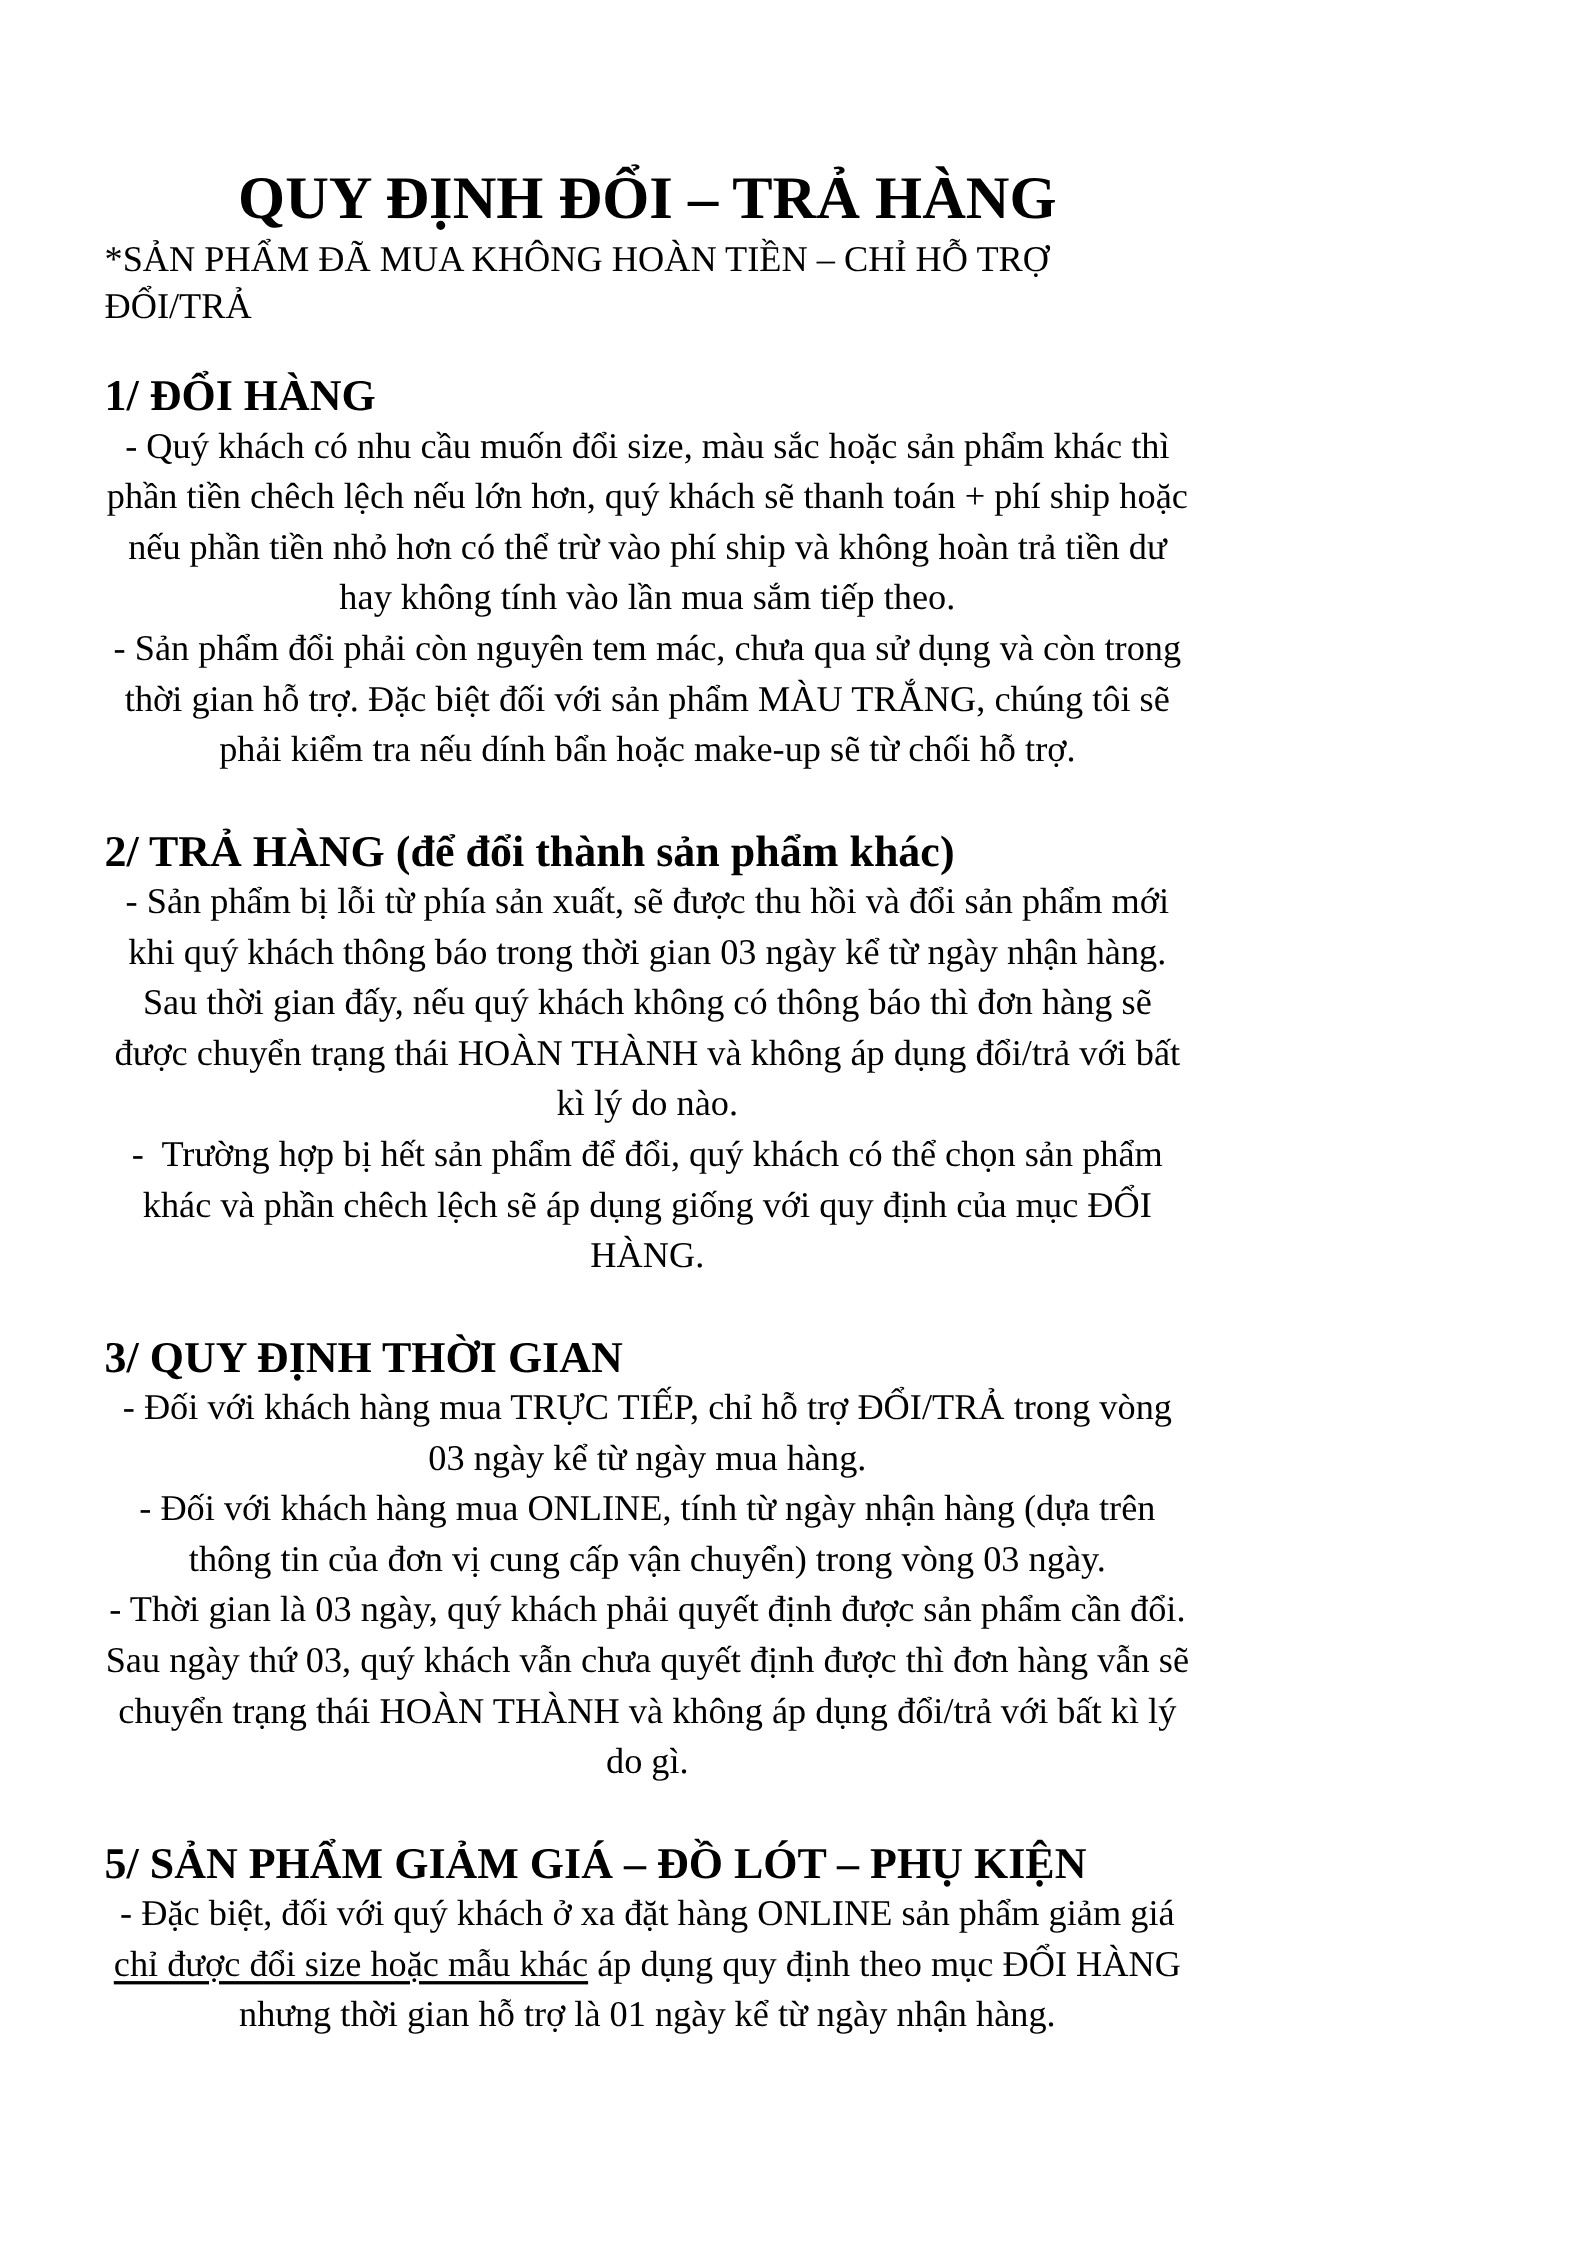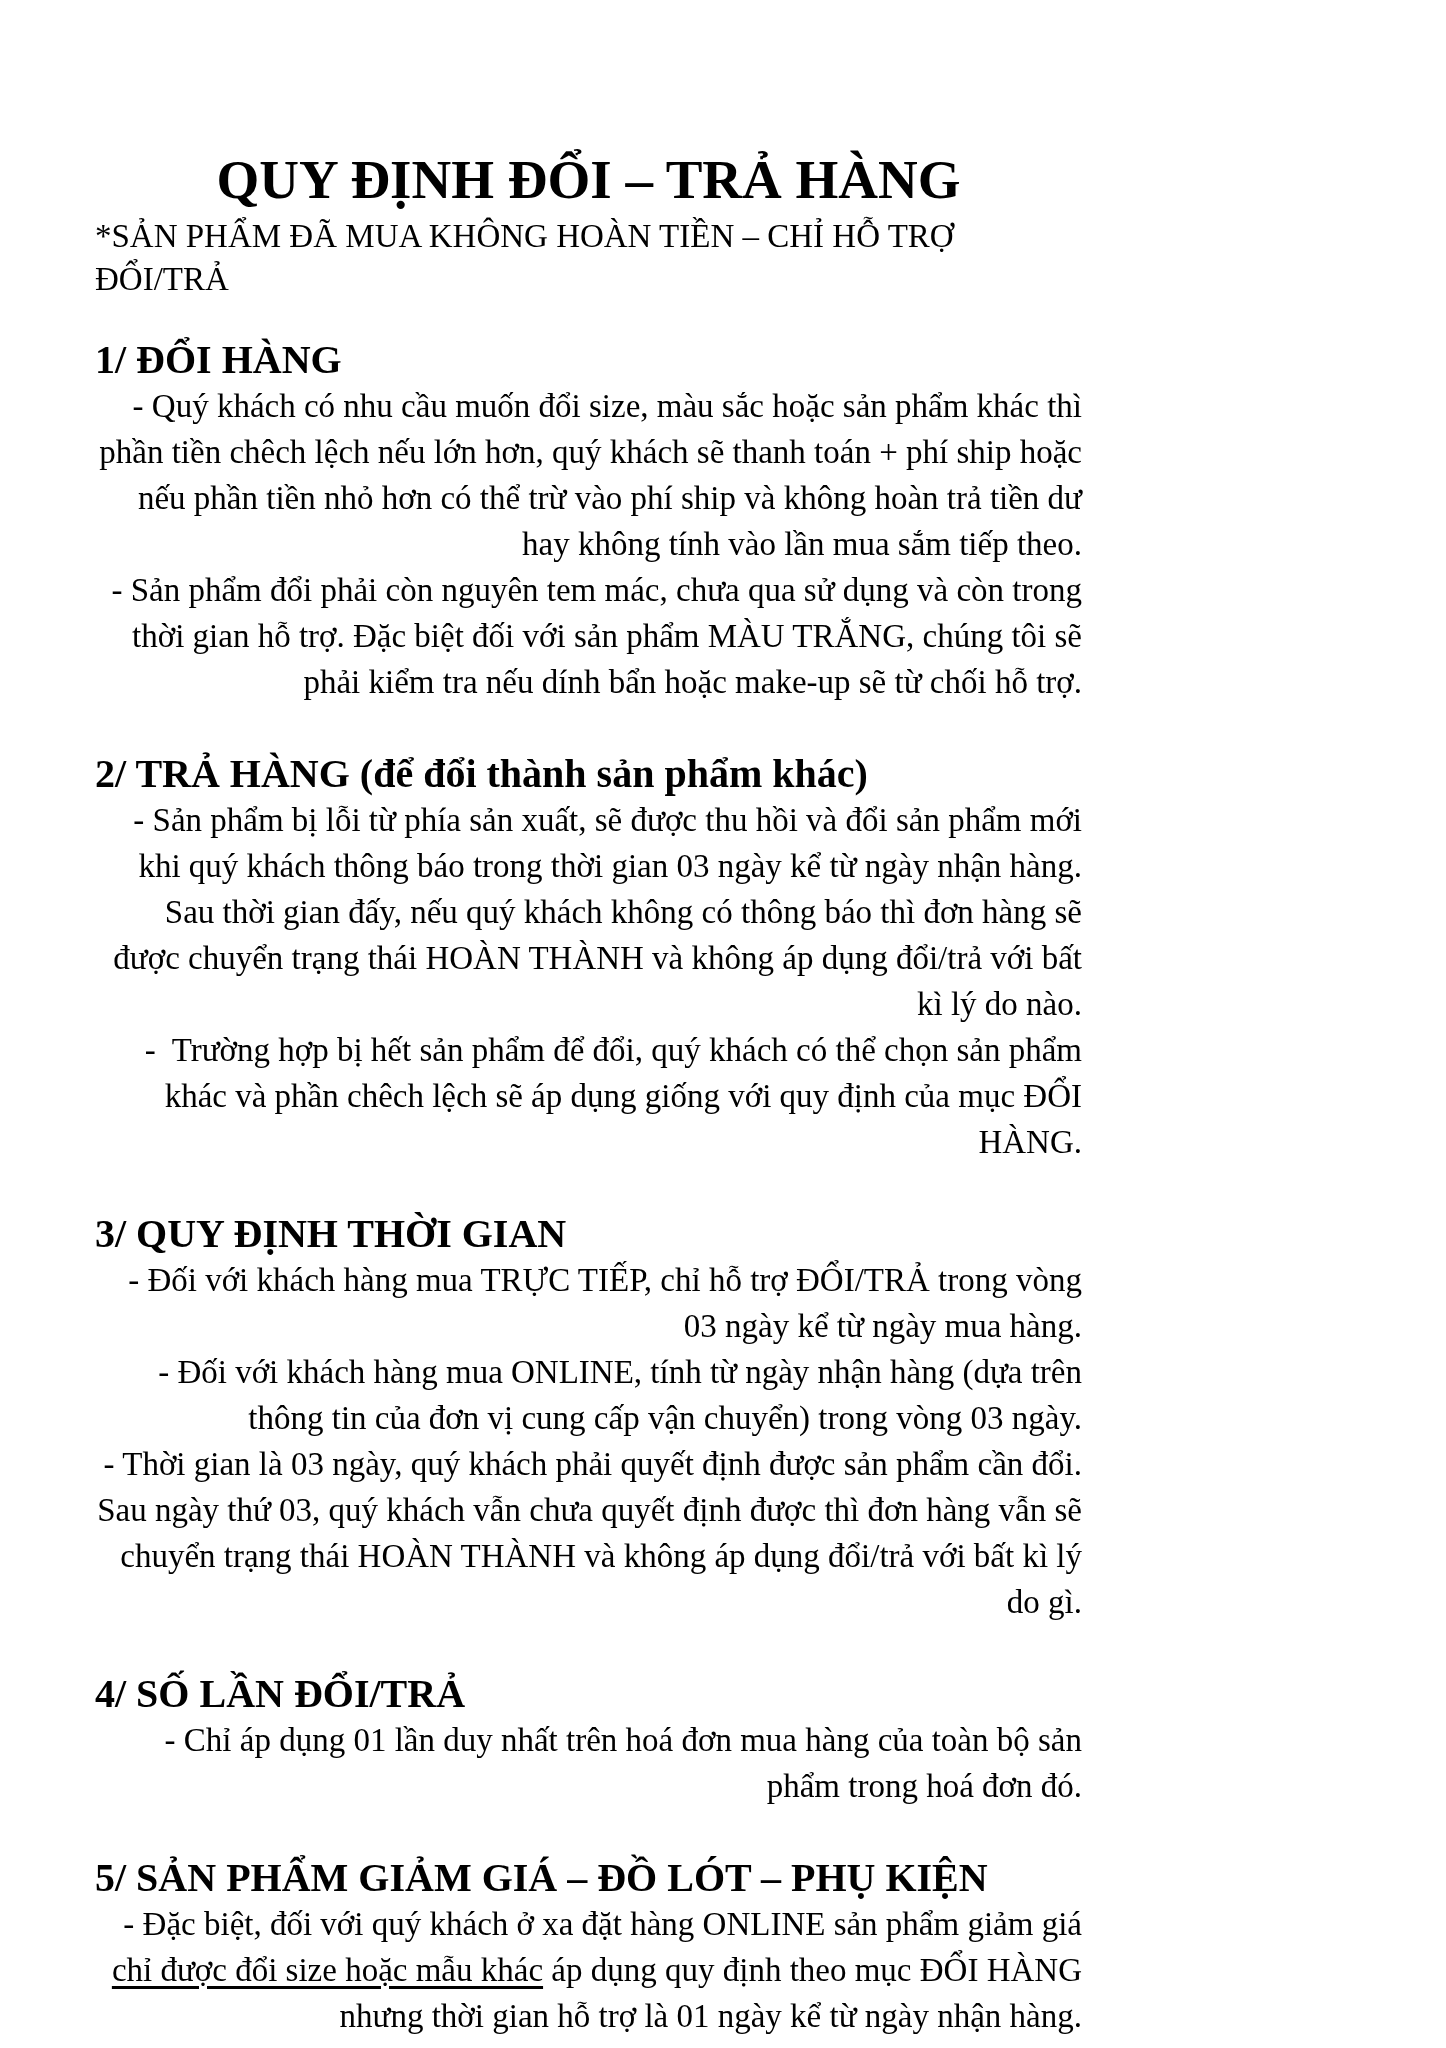--- a/index.html
+++ b/index.html
@@ -38,21 +38,21 @@
     font-size: 40px;
     font-weight: bold;
     line-height: 46px;
     white-space: pre-wrap;
   }
   .para {
     font-size: 33px;
     font-weight: normal;
     line-height: 46px;
     white-space: pre-wrap;
-    text-align: right;
+    text-align: center;
   }
   .u { text-decoration: underline; text-underline-offset: 5px; }
 </style>
 </head>
 <body>
 
 <div class="page">
 
   <h1 class="doc-title">QUY ĐỊNH ĐỔI – TRẢ HÀNG</h1>
   <div class="doc-subtitle">*SẢN PHẨM ĐÃ MUA KHÔNG HOÀN TIỀN – CHỈ HỖ TRỢ ĐỔI/TRẢ</div>
@@ -70,24 +70,20 @@
   </section>
 
   <section class="section">
     <h2 class="section-heading">3/ QUY ĐỊNH THỜI GIAN</h2>
     <p class="para">- Đối với khách hàng mua TRỰC TIẾP, chỉ hỗ trợ ĐỔI/TRẢ trong vòng
 03 ngày kể từ ngày mua hàng.</p>
     <p class="para">- Đối với khách hàng mua ONLINE, tính từ ngày nhận hàng (dựa trên thông tin của đơn vị cung cấp vận chuyển) trong vòng 03 ngày.</p>
     <p class="para">- Thời gian là 03 ngày, quý khách phải quyết định được sản phẩm cần đổi. Sau ngày thứ 03, quý khách vẫn chưa quyết định được thì đơn hàng vẫn sẽ chuyển trạng thái HOÀN THÀNH và không áp dụng đổi/trả với bất kì lý do gì.</p>
   </section>
 
-  <section class="section">
-    <h2 class="section-heading">4/ SỐ LẦN ĐỔI/TRẢ</h2>
-    <p class="para">- Chỉ áp dụng 01 lần duy nhất trên hoá đơn mua hàng của toàn bộ sản phẩm trong hoá đơn đó.</p>
-  </section>
 
   <section class="section">
     <h2 class="section-heading">5/ SẢN PHẨM GIẢM GIÁ – ĐỒ LÓT – PHỤ KIỆN</h2>
     <p class="para"><span>- Đặc biệt, đối với quý khách ở xa đặt hàng ONLINE sản phẩm giảm giá
 </span><span class="u">chỉ được đổi size hoặc mẫu khác</span><span> áp dụng quy định theo mục ĐỔI HÀNG
 nhưng thời gian hỗ trợ là 01 ngày kể từ ngày nhận hàng.</span></p>
   </section>
 
 </div>
 

